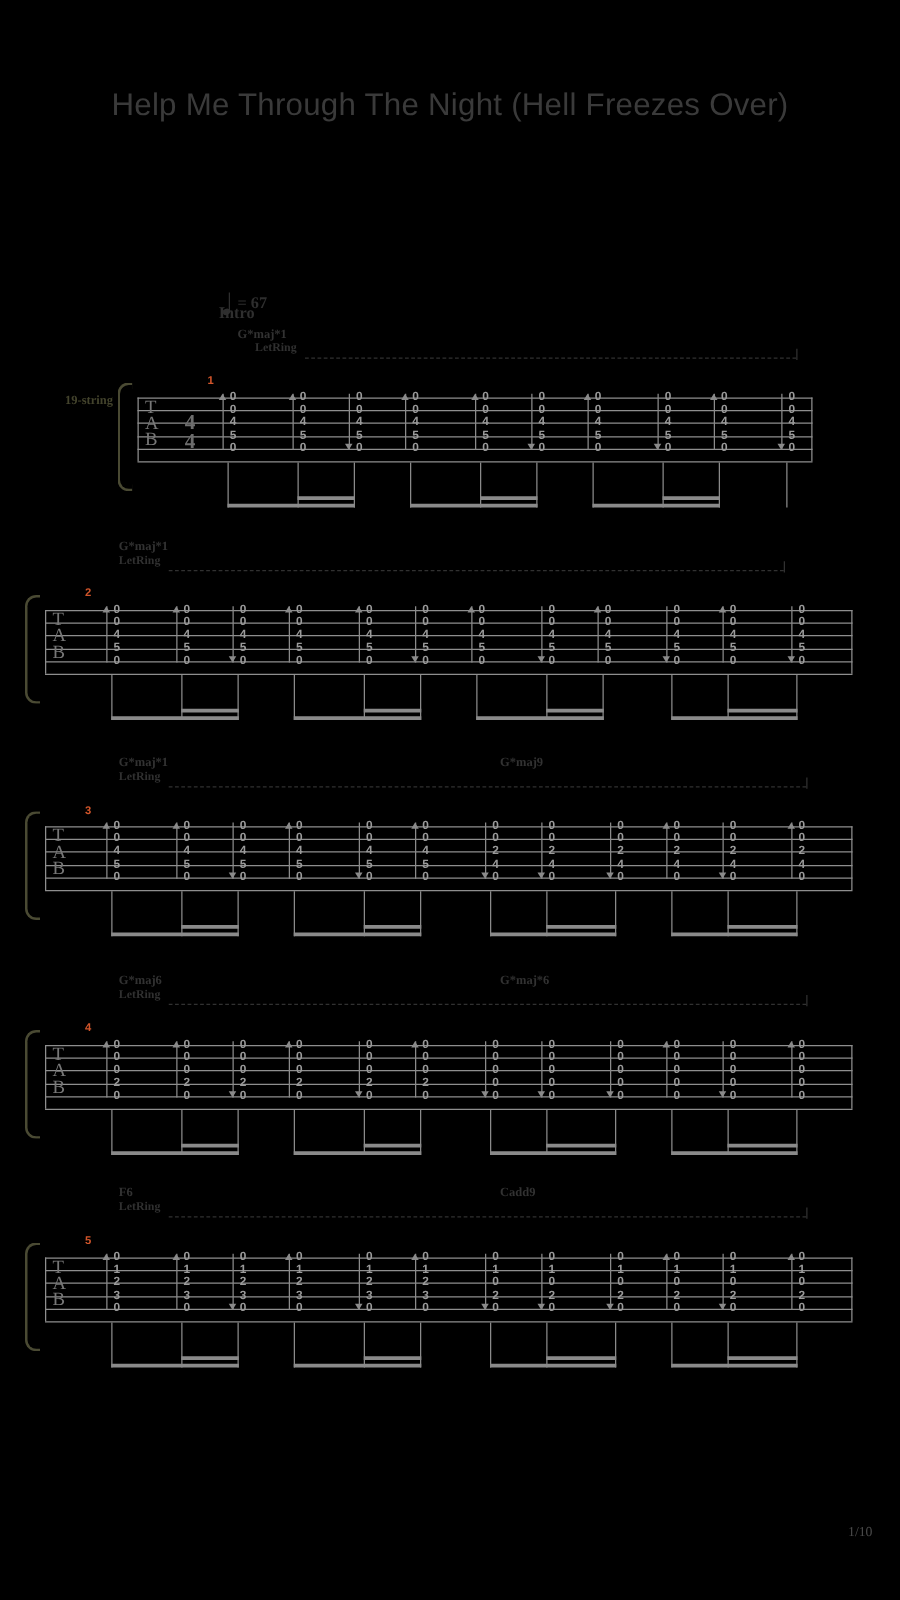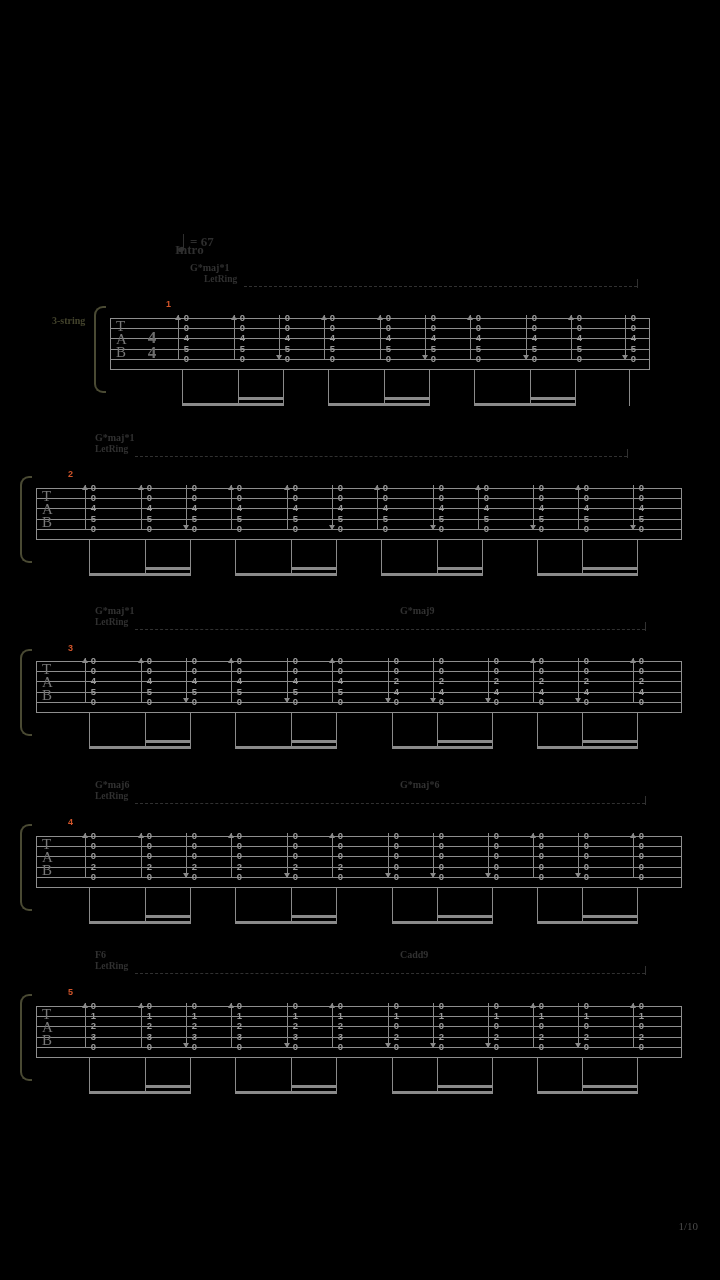--- a/index.html
+++ b/index.html
@@ -211,40 +211,41 @@
     font-family: "Liberation Serif", serif;
     font-size: 11px;
     color: #4b4b4b;
   }
 </style>
 </head>
 <body>
 
 <div id="page">
 
+  <div id="title">Help Me Through The Night (Hell Freezes Over)</div>
 
 
   <div id="tempo-wrap">
     <span class="quarter-note">
       <span class="nstem"></span>
         <span class="nhead"></span>
     </span>
     <span id="tempo-val">= 67</span>
   </div>
 
   <div id="section-label">Intro</div>
 
   <div id="systems-host">
       <div class="system" style="left: 0px; top: 0px; width: 720px; height: 1280px;">
         <div class="chordline" style="left: 190px; top: 262px;">G*maj*1</div>
         <div class="letring" style="left: 204px; top: 274px;">LetRing</div>
         <div class="letring-dash" style="left: 244px; top: 286px; width: 393px;"></div>
         <div class="letring-end" style="left: 637px; top: 279px; height: 9px;"></div>
         <div class="measure-num" style="left: 166px; top: 299px;">1</div>
-        <div class="inst-label" style="left: 52px; top: 315px;">3-string</div>
+        <div class="inst-label" style="left: 52px; top: 315px;">19-string</div>
         <div class="brace" style="left: 94px; top: 306px; width: 12px; height: 87px;"></div>
         <div class="staff" style="left: 110px; top: 318px; width: 540px; height: 51px;">
           <div class="sline" style="top: 0px; width: 540px;"></div>
           <div class="sline" style="top: 10.2px; width: 540px;"></div>
           <div class="sline" style="top: 20.4px; width: 540px;"></div>
           <div class="sline" style="top: 30.6px; width: 540px;"></div>
           <div class="sline" style="top: 40.8px; width: 540px;"></div>
           <div class="sline" style="top: 51px; width: 540px;"></div>
           <div class="barline" style="left: 0px; top: 0px; height: 51px;"></div>
           <div class="barline" style="left: 538.8px; top: 0px; height: 51px;"></div>

